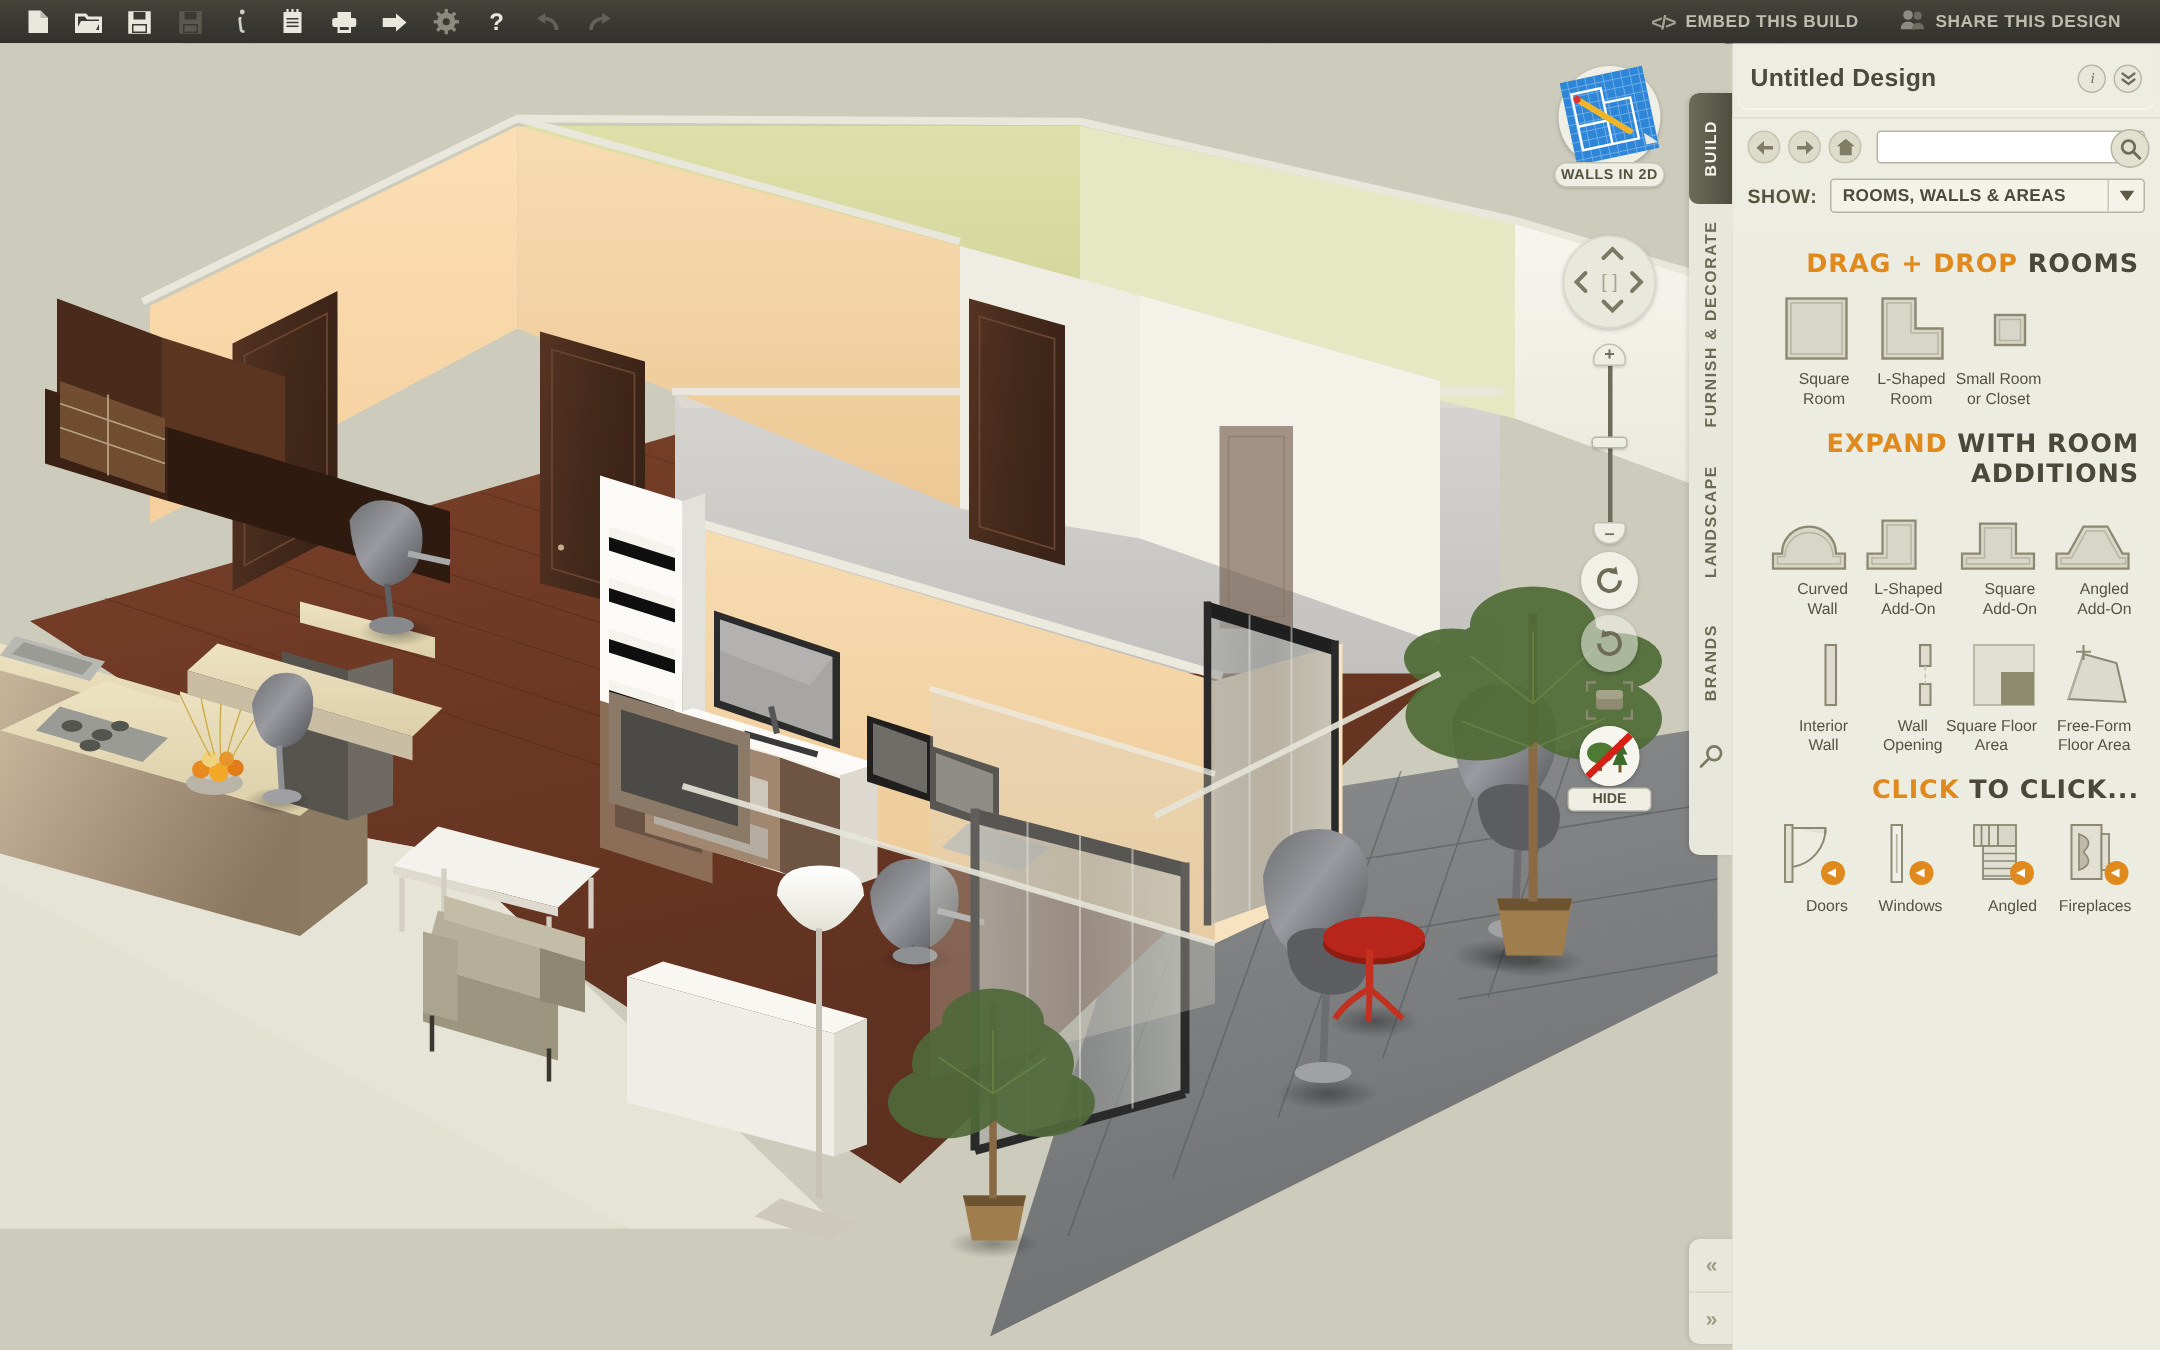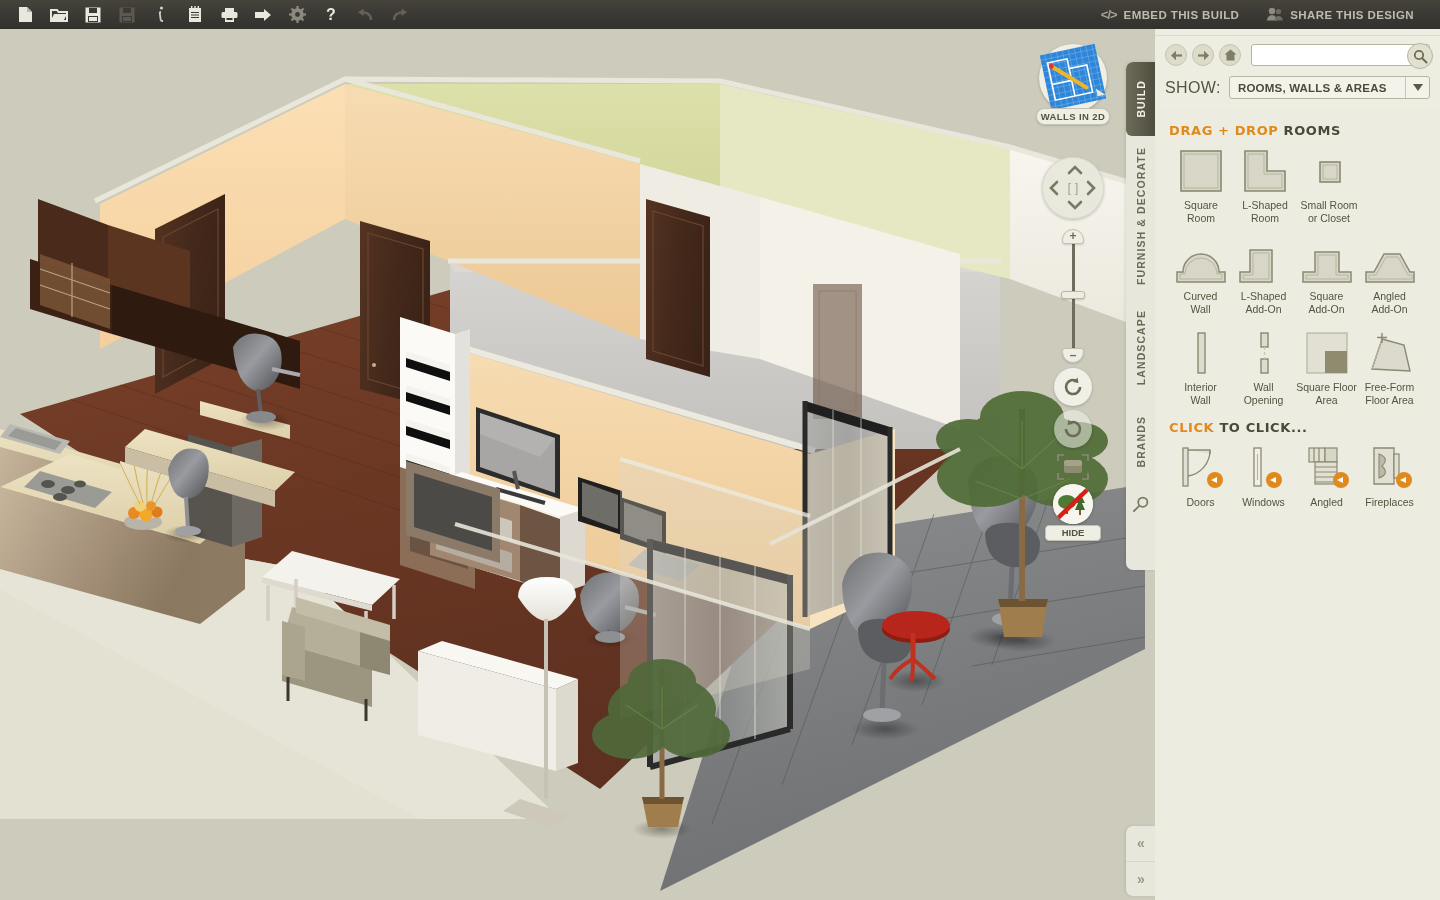--- a/index.html
+++ b/index.html
@@ -220,45 +220,45 @@
     width: 100%; height: 100%; border: 0; outline: none; background: transparent;
     font-family: "Liberation Sans", sans-serif; font-size: 11.5px; color: #4c4a3c;
     padding: 0 26px 0 6px;
   }
   .searchgo {
     position: absolute; right: -4px; top: -2px; width: 26px; height: 26px;
     border-radius: 50%; background: #e2e1d0; border: 1px solid #b6b5a2;
     display: flex; align-items: center; justify-content: center; cursor: pointer;
   }
   .show-row { display: flex; align-items: center; gap: 8px; margin-top: 10px; }
-  .show-label { font-size: 16px; font-weight: normal; color: #56543f; letter-spacing: 0.4px; }
+  .show-label { font-size: 13px; font-weight: bold; color: #56543f; letter-spacing: 0.4px; }
   .select {
     flex: 1; height: 23px; background: #f4f3ea;
     border: 1px solid #b6b5a2; border-radius: 3px;
     display: flex; align-items: center; cursor: pointer;
   }
   .select-value {
     flex: 1; padding-left: 8px; font-size: 11.5px; font-weight: bold; color: #4c4a3c;
     letter-spacing: 0.2px; white-space: nowrap; overflow: hidden;
   }
   .select-arrow {
     width: 24px; height: 100%; border-left: 1px solid #c9c8b6;
     display: flex; align-items: center; justify-content: center;
     color: #5c5a46; font-size: 9px;
   }
   .p-body { padding: 14px 14px 0 14px; }
   .sec { margin-bottom: 14px; }
   .sec-title {
-    font-size: 13px; font-weight: bold; letter-spacing: 0.6px;
-    color: #4a4838; margin-bottom: 9px; font-family: "DejaVu Sans", sans-serif;
+    font-size: 17px; font-weight: bold; letter-spacing: 0.6px;
+    color: #4a4838; margin-bottom: 9px; font-family: "DejaVu Sans", sans-serif; text-align: right;
   }
   .sec-title .hl { color: #e08a1e; }
   .items { display: flex; }
   .item {
-    display: flex; flex-direction: column; align-items: center; cursor: pointer;
+    display: flex; flex-direction: column; align-items: flex-end; cursor: pointer;
   }
   .item-art { height: 46px; display: flex; align-items: flex-end; justify-content: center; }
   .item-label {
     margin-top: 6px; font-size: 10.5px; line-height: 12.5px; color: #55533f;
     text-align: center; white-space: pre-line;
   }
   .sec-rooms .item { width: 64px; }
   .sec-rooms .item:nth-child(1) { margin-left: 0; }
   .sec-add .item { width: 63px; }
   .sec-walls .item { width: 63px; }
@@ -929,20 +929,35 @@
     </div>
   </div>
 
   <div id="collapse">
     <div class="cbtn">«</div>
     <div class="cbtn">»</div>
   </div>
 
   <div id="panel">
 
+    <div class="p-header">
+      <div class="p-title">Untitled Design</div>
+      <div class="p-header-btns">
+        <div class="roundbtn">
+          <svg width="12" height="12" viewBox="0 0 12 12">
+              <text x="6" y="9.5" text-anchor="middle" font-family="Liberation Serif, serif" font-style="italic" font-size="10" fill="#6f6d58">i</text>
+            </svg>
+        </div>
+        <div class="roundbtn">
+          <svg width="12" height="12" viewBox="0 0 12 12">
+              <path d="M2 3l4 3 4-3M2 7l4 3 4-3" stroke="#6f6d58" stroke-width="1.5" fill="none" stroke-linecap="round"></path>
+            </svg>
+        </div>
+      </div>
+    </div>
 
     <div class="p-navbar">
       <div class="nav-row">
         <div class="navcircle">
           <svg width="13" height="11" viewBox="0 0 13 11">
               <path d="M12 5.5H2.5" stroke="#7f7d66" stroke-width="2.2"></path>
               <path d="M6 0.8L1 5.5l5 4.7z" fill="#7f7d66"></path>
             </svg>
         </div>
         <div class="navcircle">
@@ -1014,20 +1029,23 @@
                   <rect x="16" y="16" width="14" height="14" fill="none" stroke="#b6b4a2" stroke-width="1"></rect>
                 </svg>
             </div>
             <div class="item-label">Small Room
 or Closet</div>
           </div>
         </div>
       </div>
 
       <div class="sec sec-add">
+        <div class="sec-title">
+          <span class="hl">EXPAND</span><span> WITH ROOM ADDITIONS</span>
+        </div>
         <div class="items">
           <div class="item">
             <div class="item-art">
               <svg width="52" height="36" viewBox="0 0 52 36">
                   <path d="M2 34V24h6a18 18 0 0 1 36 0h6v10z" fill="#d8d6c7" stroke="#8b8972" stroke-width="1.5"></path>
                   <path d="M5 31V26h5a16 16 0 0 1 32 0h5v5z" fill="none" stroke="#b6b4a2" stroke-width="1"></path>
                 </svg>
             </div>
             <div class="item-label">Curved
 Wall</div>

